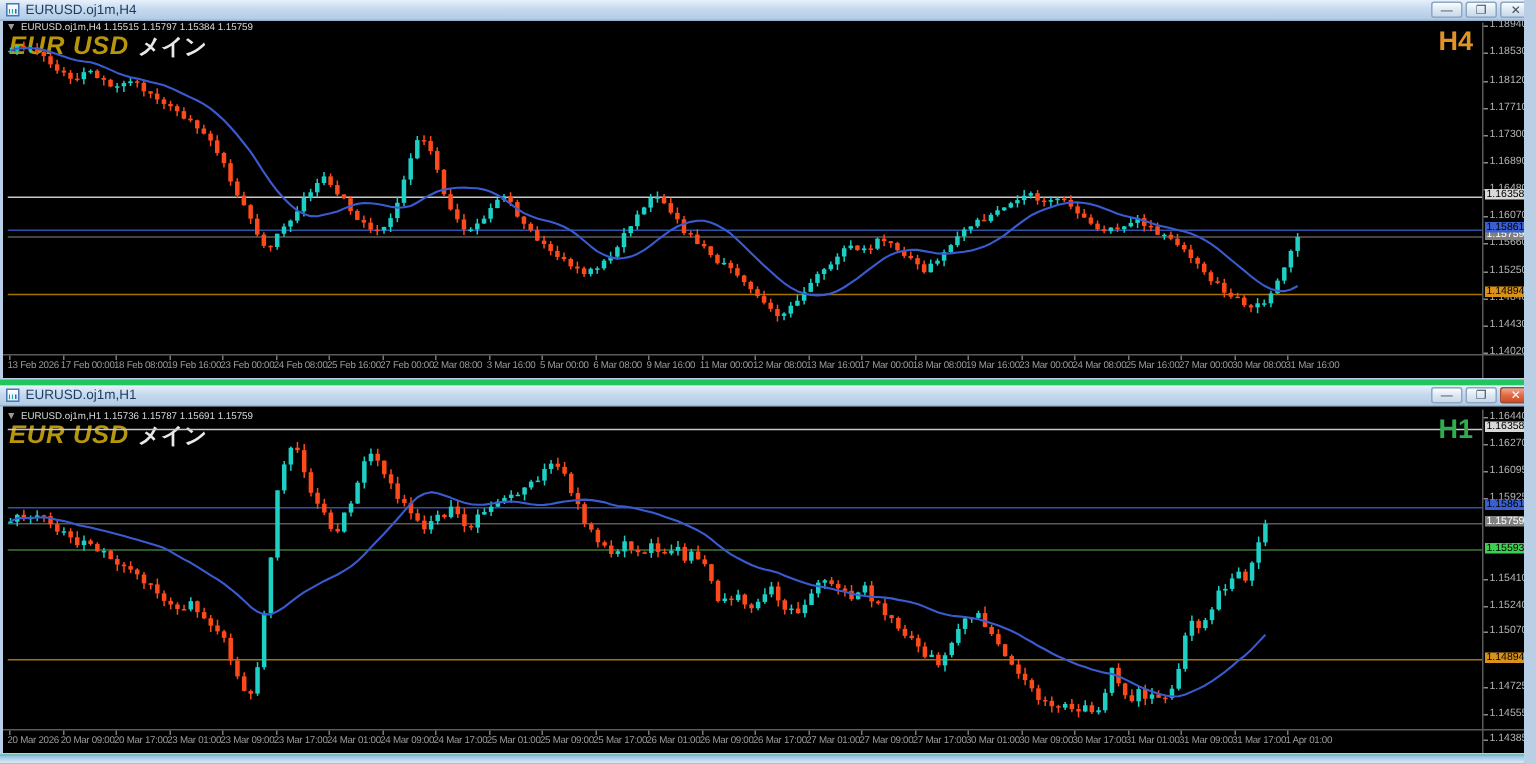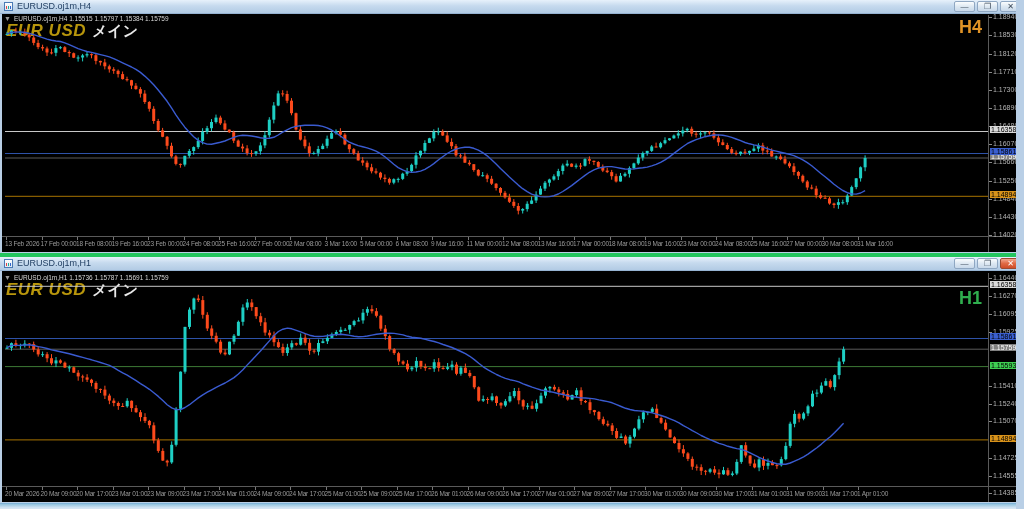--- a/index.html
+++ b/index.html
@@ -506,21 +506,21 @@
         <span class="win-btn close-active">✕</span>
       </span>
     </div>
     <div class="chart-area" style="height:231px;">
       <div class="info-line" style="top:3px;">
         <span class="dd-arrow">▼</span><span>EURUSD.oj1m,H1  1.15736 1.15787 1.15691 1.15759</span>
       </div>
       <div class="watermark" style="top:9px;">
         <span class="wm-sym">EUR USD</span><span class="wm-suffix">メイン</span>
       </div>
-      <div class="tf-badge" style="top: 17px; color: rgb(47, 174, 78);">H1</div>
+      <div class="tf-badge" style="top: 5px; color: rgb(47, 174, 78);">H1</div>
       <svg class="plot" width="983" height="213" style="top:2px;">
           <line x1="0" x2="983" y1="13.3" y2="13.3" stroke="#c8c8c8" stroke-width="1"></line>
           <line x1="0" x2="983" y1="76.2" y2="76.2" stroke="#5a5a5a" stroke-width="1"></line>
           <line x1="0" x2="983" y1="65.5" y2="65.5" stroke="#2e52a8" stroke-width="1"></line>
           <line x1="0" x2="983" y1="93.6" y2="93.6" stroke="#3d7a35" stroke-width="1"></line>
           <line x1="0" x2="983" y1="166.9" y2="166.9" stroke="#a87400" stroke-width="1"></line>
           <line x1="2.0" x2="2.0" y1="72.4" y2="75.9" stroke="#1ecfc4" stroke-width="1"></line>
           <rect x="0.5" y="74.7" width="3" height="1.0" fill="#1ecfc4"></rect>
           <line x1="6.5" x2="6.5" y1="69.5" y2="77.9" stroke="#1ecfc4" stroke-width="1"></line>
           <rect x="5.0" y="70.2" width="3" height="4.6" fill="#1ecfc4"></rect>

